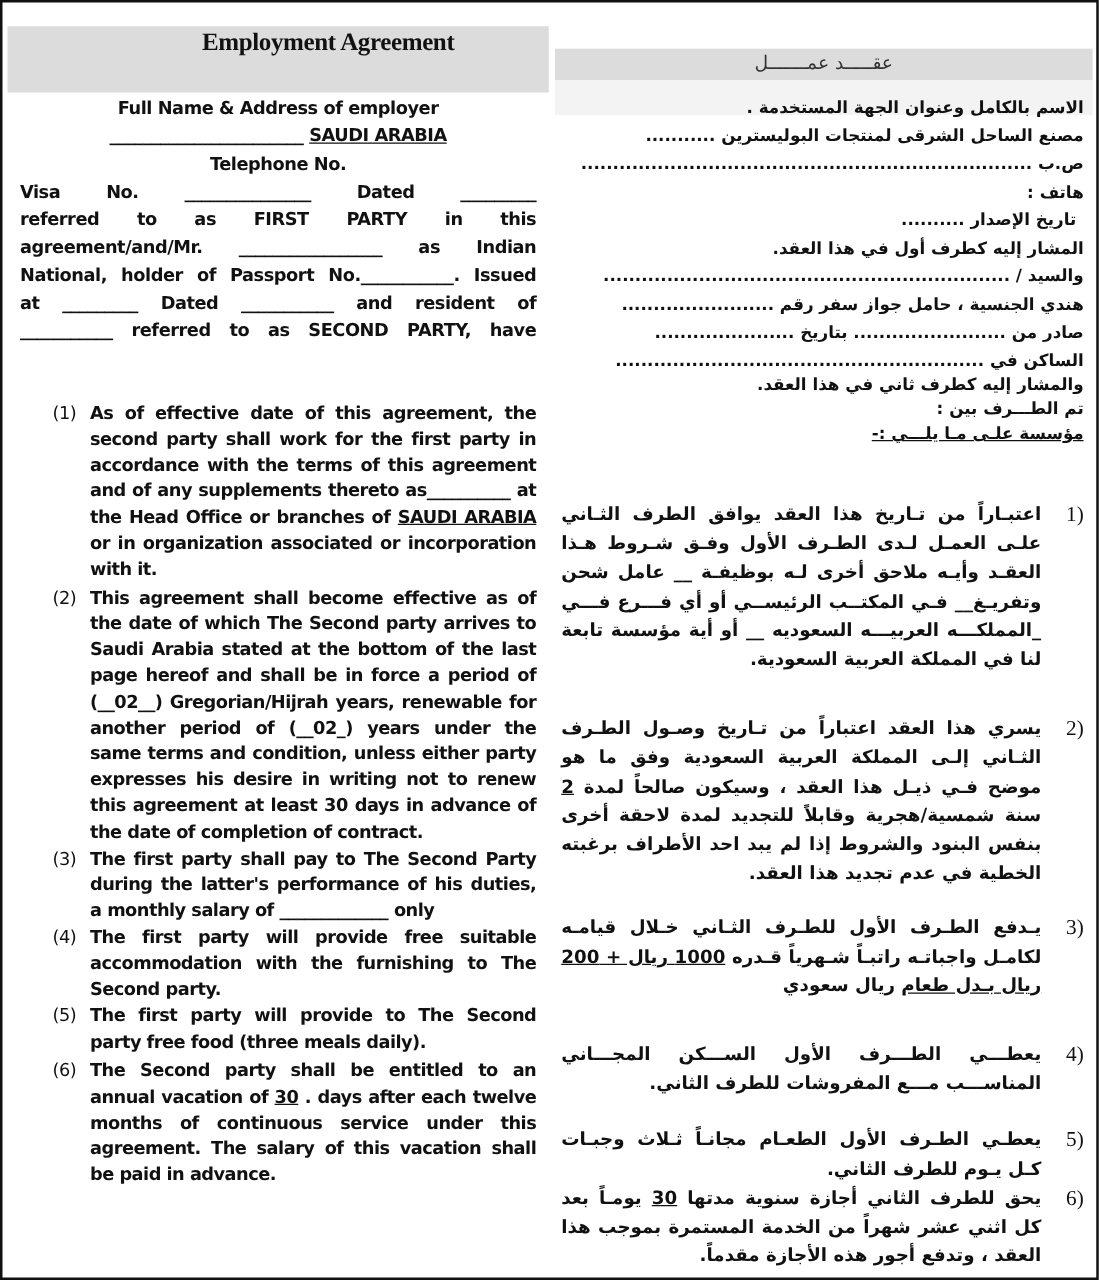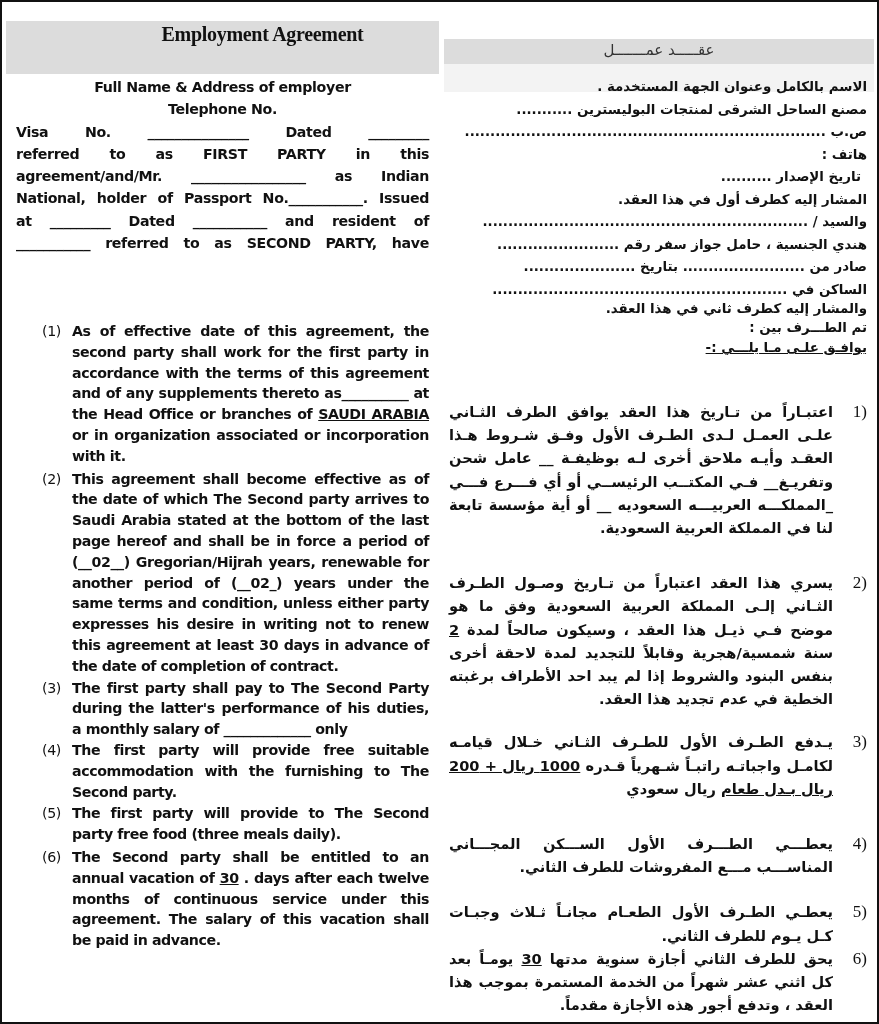--- a/index.html
+++ b/index.html
@@ -88,20 +88,21 @@
     <div class="hdr-left-title">Employment Agreement</div>
   </div>
 
   <div class="hdr-right">
     <div class="hdr-right-band"></div>
     <div class="hdr-right-title">عقـــــد عمـــــــل</div>
   </div>
 
   <div class="en">
     <p>Full Name &amp; Address of employer</p>
+    <p>_______________________ <span class="u">SAUDI ARABIA</span></p>
     <p>Telephone No.</p>
     <p class="just">Visa No. _______________ Dated _________</p>
     <p class="just">referred to as FIRST PARTY in this</p>
     <p class="just">agreement/and/Mr. _________________ as Indian</p>
     <p class="just">National, holder of Passport No.___________. Issued</p>
     <p class="just">at _________ Dated ___________ and resident of</p>
     <p class="just">___________ referred to as SECOND PARTY, have</p>
   </div>
 
   <div class="en-list">
@@ -137,21 +138,21 @@
     <p>ص.ب .......................................................................</p>
     <p>هاتف :</p>
     <p style="padding-right:6px;">تاريخ الإصدار ..........</p>
     <p>المشار إليه كطرف أول في هذا العقد.</p>
     <p>والسيد / ................................................................</p>
     <p>هندي الجنسية ، حامل جواز سفر رقم ........................</p>
     <p>صادر من ........................ بتاريخ ......................</p>
     <p>الساكن في ..........................................................</p>
     <p style="margin-top:-3px;">والمشار إليه كطرف ثاني في هذا العقد.</p>
     <p style="margin-top:-4px;">تم الطـــرف بين :</p>
-    <p class="u" style="margin-top:-2px;">يوافـق علـى مـا يلـــي :-</p>
+    <p class="u" style="margin-top:-2px;">مؤسسة علـى مـا يلـــي :-</p>
   </div>
 
   <div class="ar-list">
     <div class="ar-item" style="margin-bottom:32px;">
       <span class="num">(1</span>
       <span>اعتبـاراً من تـاريخ هذا العقد يوافق الطرف الثـاني علـى العمـل لـدى الطـرف الأول وفـق شـروط هـذا العقـد وأيـه ملاحق أخرى لـه بوظيفـة __ عامل شحن وتفريـغ__ فـي المكتــب الرئيســي أو أي فـــرع فـــي _المملكـــه العربيـــه السعوديه __ أو أية مؤسسة تابعة لنا في المملكة العربية السعودية.</span>
     </div>
     <div class="ar-item" style="margin-bottom:20px;">
       <span class="num">(2</span>
       <span>يسري هذا العقد اعتباراً من تـاريخ وصـول الطـرف الثـاني إلـى المملكة العربية السعودية وفق ما هو موضح فـي ذيـل هذا العقد ، وسيكون صالحاً لمدة <span class="u">2</span> سنة شمسية/هجرية وقابلاً للتجديد لمدة لاحقة أخرى بنفس البنود والشروط إذا لم يبد احد الأطراف برغبته الخطية في عدم تجديد هذا العقد.</span>

